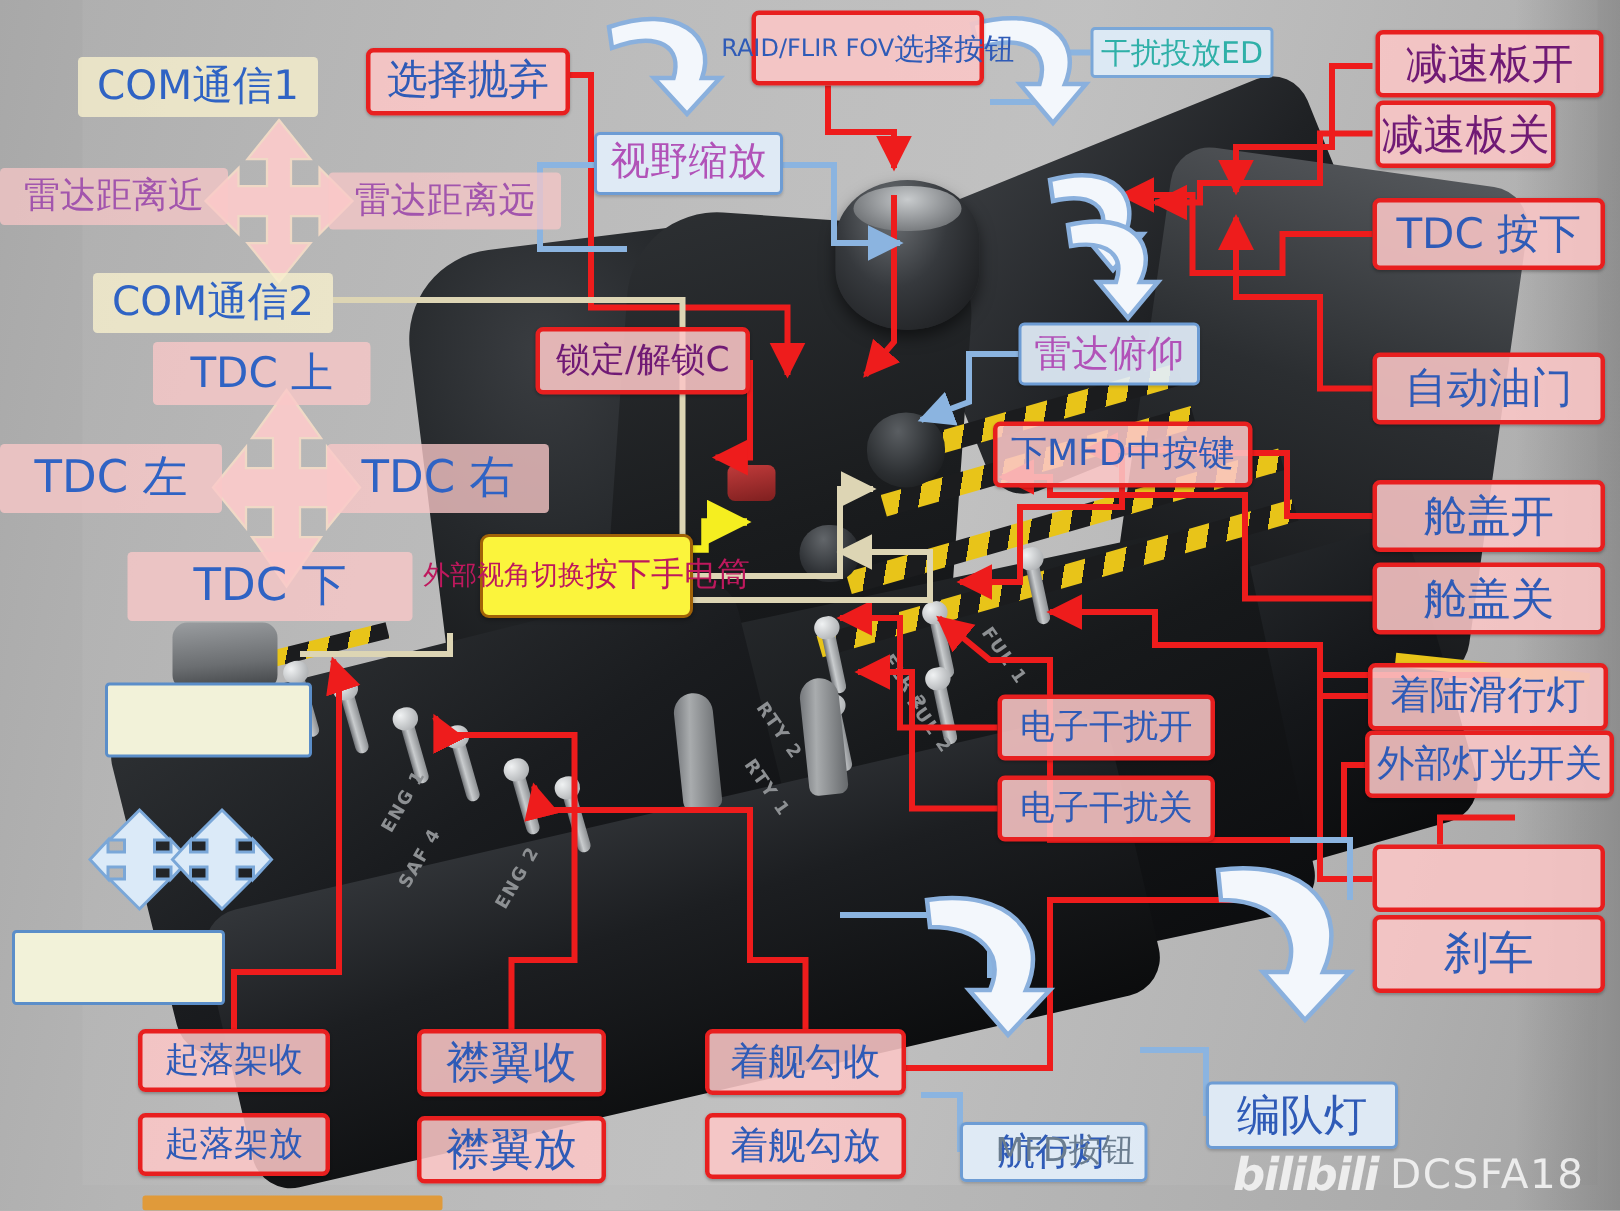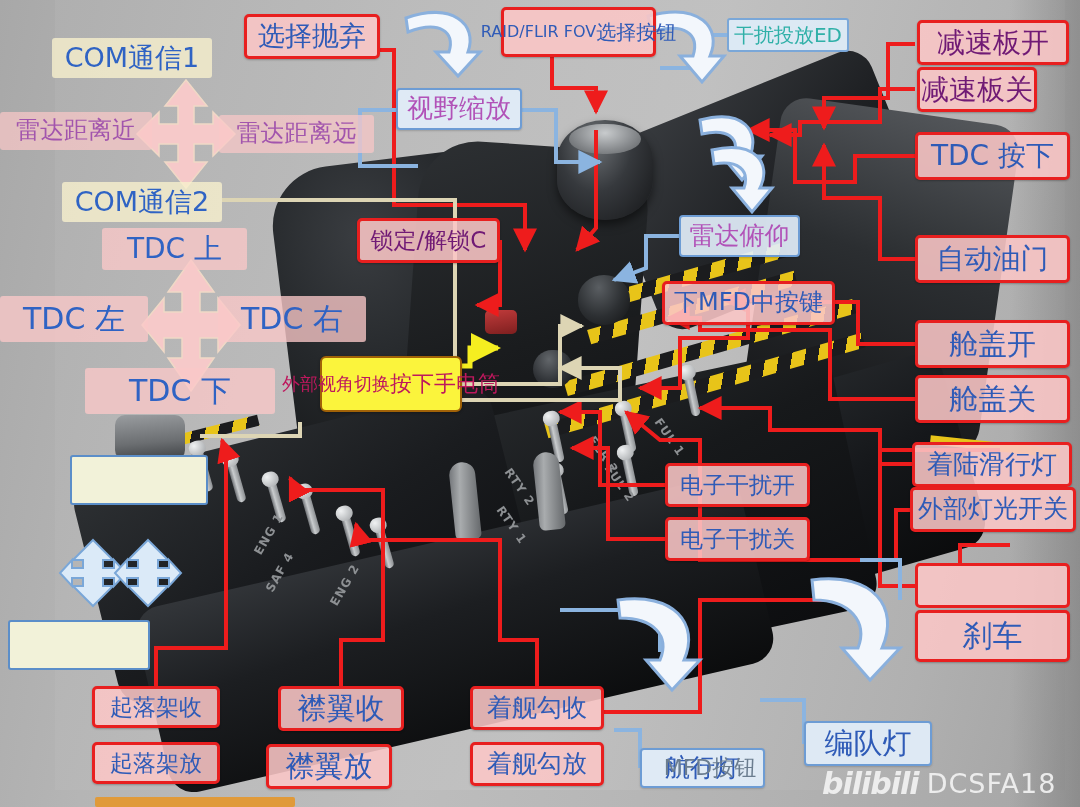--- a/index.html
+++ b/index.html
@@ -265,21 +265,21 @@
     </svg>
   </div>
   <div class="diamondarrow" style="left:113px;top:538px;">
     <svg width="70" height="70" viewBox="0 0 70 70">
       <path d="M35,2 L55,22 L45,22 L45,30 L56,30 L56,22 L68,35 L56,48 L56,40 L45,40 L45,48 L55,48 L35,68 L15,48 L25,48 L25,40 L14,40 L14,48 L2,35 L14,22 L14,30 L25,30 L25,22 L15,22 z" fill="#dbeaf8" stroke="#7aa7d8" stroke-width="2"></path>
     </svg>
   </div>
 
   <div id="labels">
       <div class="lbl s-creamhl" style="left: 52px; top: 38px; width: 160px; height: 40px; font-size: 27px;"><span>COM通信1</span></div>
-      <div class="lbl s-redpink" style="left: 244px; top: 14px; width: 136px; height: 45px; font-size: 27px;"><span>选择抛弃</span></div>
+      <div class="lbl s-redpink" style="left: 244px; top: 32px; width: 136px; height: 45px; font-size: 27px;"><span>选择抛弃</span></div>
       <div class="lbl s-redpink two-line" style="left: 473px; top: 7px; width: 155px; height: 50px; font-size: 16px;"><span>RAID/FLIR FOV</span><span style="font-size: 20px;">选择按钮</span></div>
       <div class="lbl s-blue-teal" style="left: 727px; top: 18px; width: 122px; height: 34px; font-size: 20px;"><span>干扰投放ED</span></div>
       <div class="lbl s-redpurple" style="left: 917px; top: 20px; width: 152px; height: 45px; font-size: 28px;"><span>减速板开</span></div>
       <div class="lbl s-redpurple" style="left: 917px; top: 67px; width: 120px; height: 45px; font-size: 28px;"><span>减速板关</span></div>
       <div class="lbl s-blue-pink" style="left: 396px; top: 88px; width: 126px; height: 42px; font-size: 26px;"><span>视野缩放</span></div>
       <div class="lbl s-pinkhlp" style="left: 0px; top: 112px; width: 152px; height: 38px; font-size: 24px;"><span>雷达距离近</span></div>
       <div class="lbl s-pinkhlp" style="left: 219px; top: 115px; width: 155px; height: 38px; font-size: 24px;"><span>雷达距离远</span></div>
       <div class="lbl s-redpink" style="left: 915px; top: 132px; width: 155px; height: 48px; font-size: 28px;"><span>TDC 按下</span></div>
       <div class="lbl s-creamhl" style="left: 62px; top: 182px; width: 160px; height: 40px; font-size: 27px;"><span>COM通信2</span></div>
       <div class="lbl s-redpurple" style="left: 357px; top: 218px; width: 143px; height: 45px; font-size: 23px;"><span>锁定/解锁C</span></div>
@@ -297,21 +297,21 @@
       <div class="lbl s-redpink" style="left: 910px; top: 487px; width: 166px; height: 45px; font-size: 25px;"><span>外部灯光开关</span></div>
       <div class="lbl s-redpink" style="left: 665px; top: 463px; width: 145px; height: 44px; font-size: 23px; justify-content: center;"><span>电子干扰开</span></div>
       <div class="lbl s-redpink" style="left: 665px; top: 517px; width: 145px; height: 44px; font-size: 23px;"><span>电子干扰关</span></div>
       <div class="lbl s-emptypink" style="left: 915px; top: 563px; width: 155px; height: 45px; font-size: 22px;"><span></span></div>
       <div class="lbl s-redpink" style="left: 915px; top: 610px; width: 155px; height: 52px; font-size: 30px;"><span>刹车</span></div>
       <div class="lbl s-redpink" style="left: 92px; top: 686px; width: 128px; height: 42px; font-size: 23px;"><span>起落架收</span></div>
       <div class="lbl s-redpink" style="left: 278px; top: 686px; width: 126px; height: 45px; font-size: 29px;"><span>襟翼收</span></div>
       <div class="lbl s-redpink" style="left: 470px; top: 686px; width: 134px; height: 44px; font-size: 25px;"><span>着舰勾收</span></div>
       <div class="lbl s-blue" style="left: 804px; top: 721px; width: 128px; height: 45px; font-size: 29px;"><span>编队灯</span></div>
       <div class="lbl s-redpink" style="left: 92px; top: 742px; width: 128px; height: 42px; font-size: 23px;"><span>起落架放</span></div>
-      <div class="lbl s-redpink" style="left: 266px; top: 744px; width: 126px; height: 45px; font-size: 29px;"><span>襟翼放</span></div>
+      <div class="lbl s-redpink" style="left: 278px; top: 744px; width: 126px; height: 45px; font-size: 29px;"><span>襟翼放</span></div>
       <div class="lbl s-redpink" style="left: 470px; top: 742px; width: 134px; height: 44px; font-size: 25px;"><span>着舰勾放</span></div>
       <div class="lbl s-blue" style="left: 640px; top: 748px; width: 125px; height: 40px; font-size: 25px;"><span>航行灯</span></div>
       <div class="lbl" style="left: 655px; top: 752px; width: 110px; height: 32px; font-size: 22px; color: rgb(107, 125, 143); z-index: 5;"><span>MFD按钮</span></div>
       <div class="lbl s-emptycream" style="left: 70px; top: 455px; width: 138px; height: 50px; font-size: 14px;"><span></span></div>
       <div class="lbl s-emptycream" style="left: 8px; top: 620px; width: 142px; height: 50px; font-size: 14px;"><span></span></div>
     </div>
 
   <div class="wm" style="left:822px;top:766px;">
     <span class="bl">bilibili</span>
     <span class="tag">DCSFA18</span>

